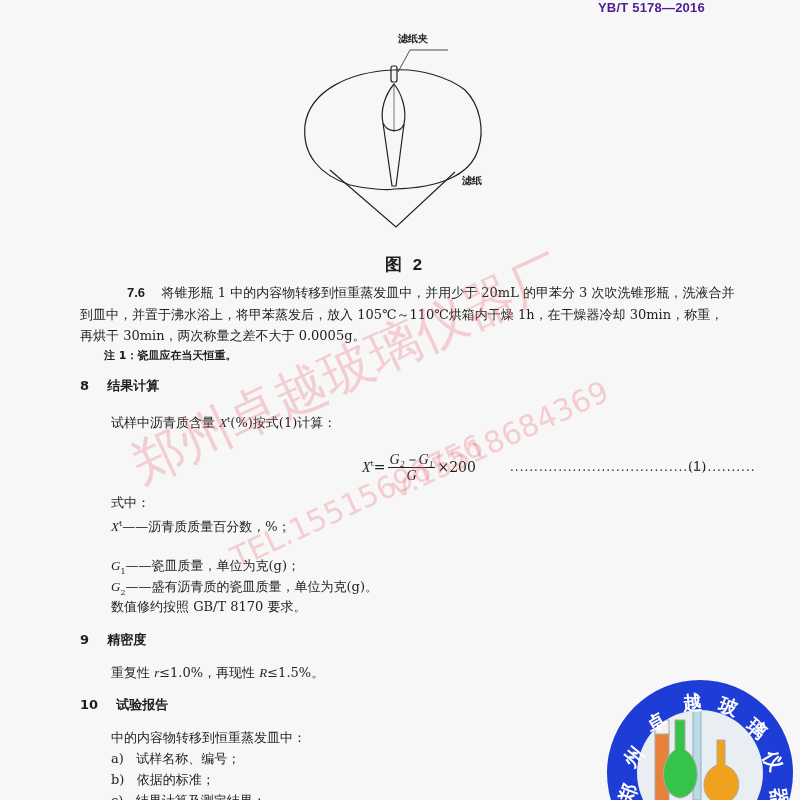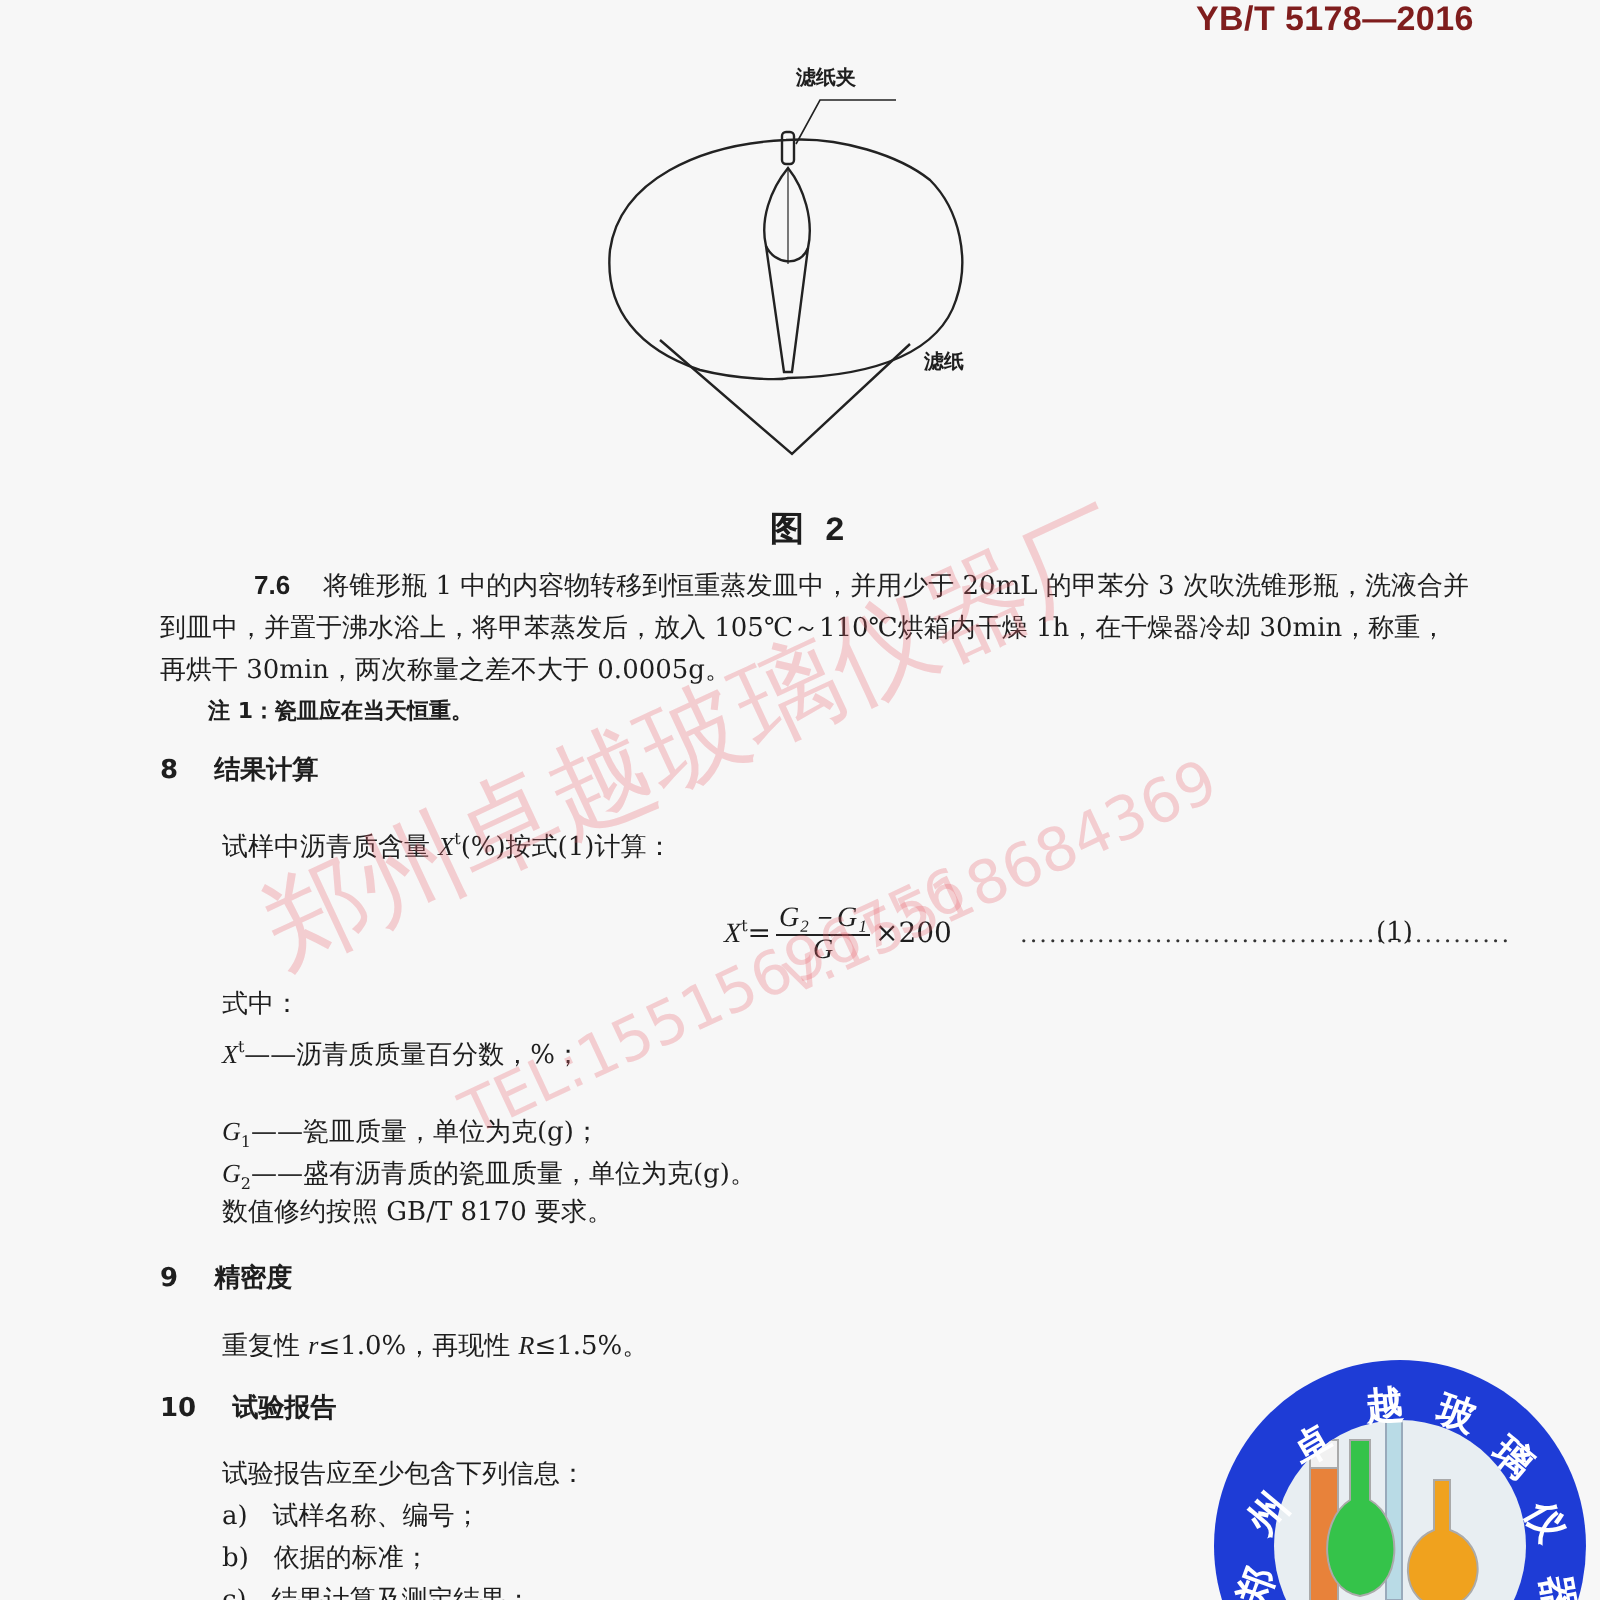--- a/index.html
+++ b/index.html
@@ -6,21 +6,21 @@
     body {
       width: 800px; height: 800px; overflow: hidden;
       background: #f7f7f7; position: relative;
       font-family: "DejaVu Serif", "Liberation Serif", serif;
       color: #1e1e1e;
     }
     .page { position: absolute; inset: 0; }
     .std-code {
       position: absolute; left: 598px; top: 0px;
       font-family: "Liberation Sans", "DejaVu Sans", sans-serif;
-      font-weight: bold; font-size: 17px; letter-spacing: 0.2px; color: #7f1d1d;
+      font-weight: bold; font-size: 13px; letter-spacing: 0.2px; color: #4c1d95;
     }
     .figure { position: absolute; left: 290px; top: 20px; width: 240px; height: 250px; }
     .fig-caption {
       position: absolute; left: 385px; top: 253px;
       font-family: Liberation Mono, monospace; font-weight: bold; font-size: 17px;
     }
     .fig-label { position: absolute; font-size: 10px; font-family: Liberation Serif, serif; font-weight: bold; }
     .line { position: absolute; font-size: 13px; white-space: nowrap; line-height: 18px; }
     .num { font-family: "Liberation Sans", "DejaVu Sans", sans-serif; font-weight: bold; }
     .h { font-family: "DejaVu Sans", sans-serif; font-weight: bold; }
@@ -110,21 +110,21 @@
     <span>精密度</span>
   </div>
   <div class="line" style="left:111px; top:664px;">
     <span>重复性 </span><span class="it">r</span><span>≤1.0%，再现性 </span><span class="it">R</span><span>≤1.5%。</span>
   </div>
 
   <div class="line h" style="left:80px; top:696px;">
     <span>10</span>&nbsp;&nbsp;&nbsp;
     <span>试验报告</span>
   </div>
-  <div class="line" style="left:111px; top:729px;">试验报告应至少包含下列信息：</div>
+  <div class="line" style="left:111px; top:729px;">中的内容物转移到恒重蒸发皿中：</div>
   <div class="line" style="left:111px; top:750px;">
     <span>a)</span>&nbsp;&nbsp;&nbsp;<span>试样名称、编号；</span>
   </div>
   <div class="line" style="left:111px; top:771px;">
     <span>b)</span>&nbsp;&nbsp;&nbsp;<span>依据的标准；</span>
   </div>
   <div class="line" style="left:111px; top:792px;">
     <span>c)</span>&nbsp;&nbsp;&nbsp;<span>结果计算及测定结果；</span>
   </div>
 

